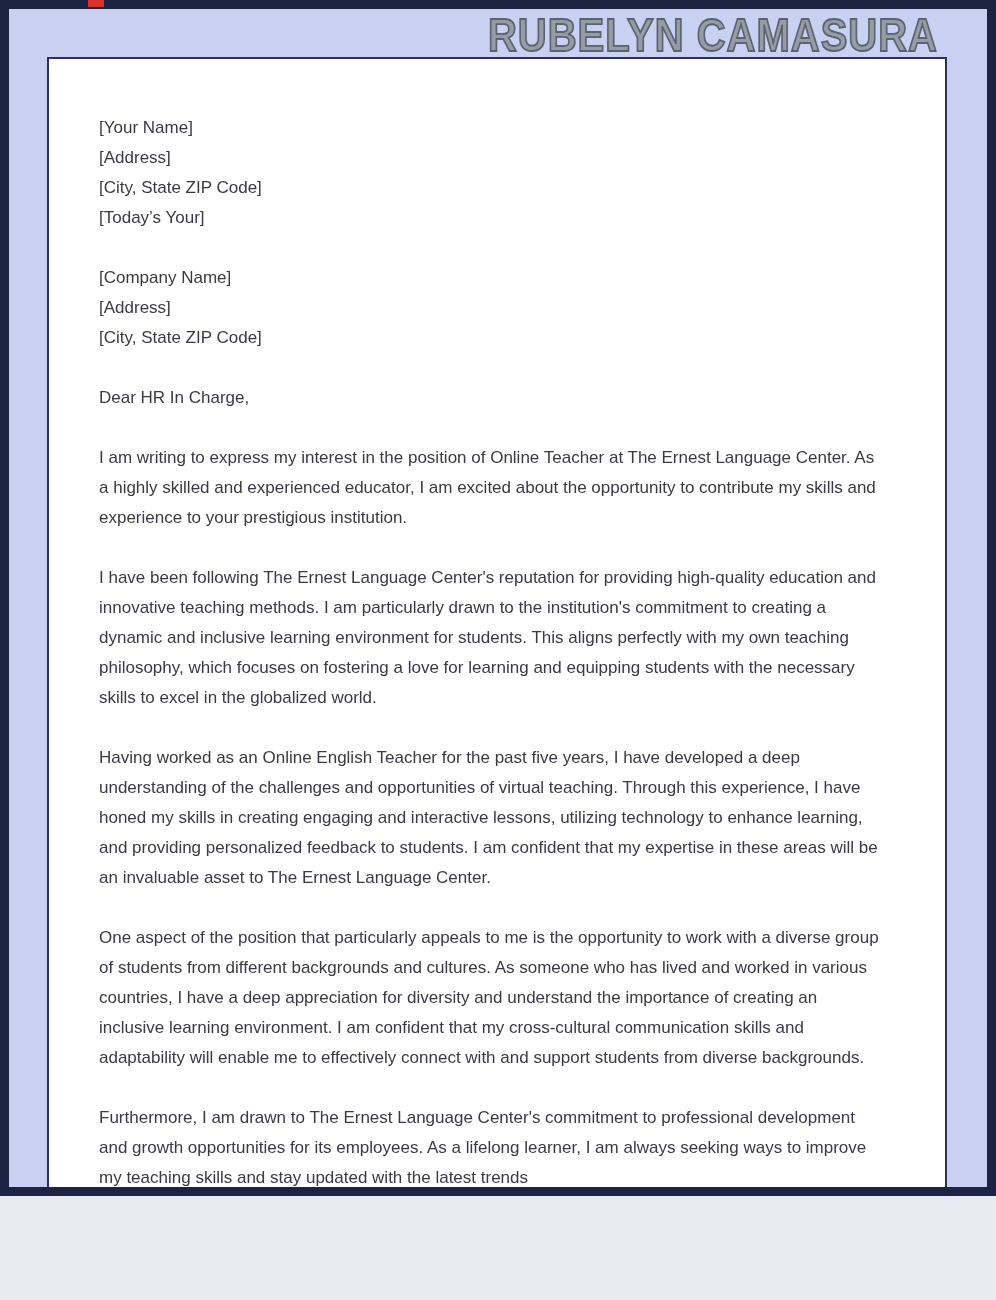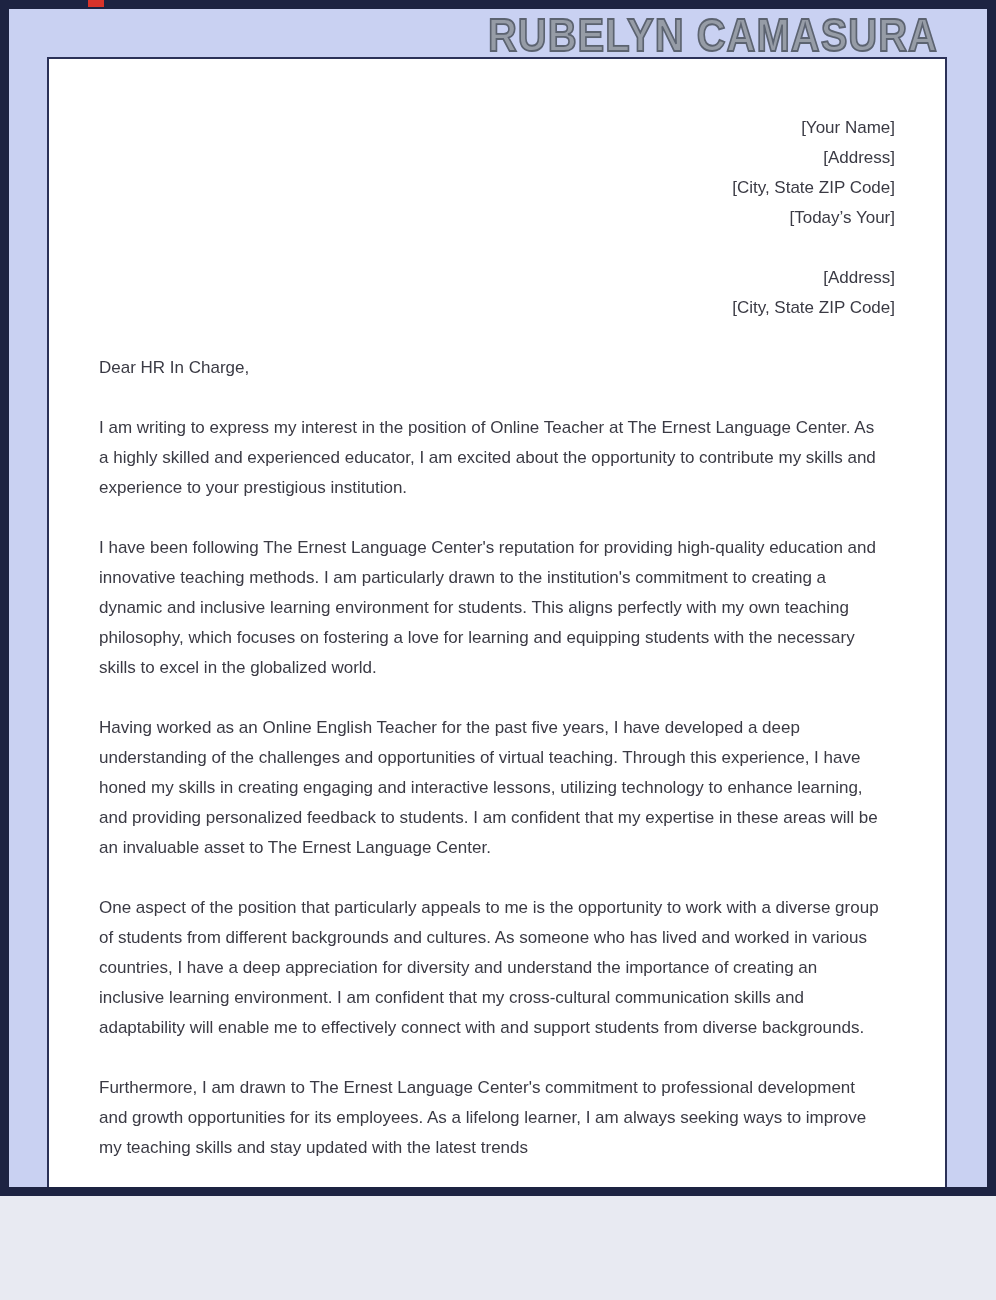--- a/index.html
+++ b/index.html
@@ -68,21 +68,20 @@
     padding: 54px 50px 40px 50px;
     color: #3a3a44;
     font-size: 17px;
     line-height: 30px;
   }
   .block {
     margin: 0 0 30px 0;
   }
   .line {
     height: 30px;
-    text-align: right;
   }
   .salutation {
     margin: 4px 0 30px 0;
   }
   .para {
     margin: 0 16px 30px 0;
   }
   .watermark {
     position: absolute;
     top: 1246px;
@@ -107,20 +106,21 @@
     <div class="letter-body">
 
       <div class="block">
         <div class="line">[Your Name]</div>
         <div class="line">[Address]</div>
         <div class="line">[City, State ZIP Code]</div>
         <div class="line">[Today’s Your]</div>
       </div>
 
       <div class="block">
+        <div class="line">[Company Name]</div>
         <div class="line">[Address]</div>
         <div class="line">[City, State ZIP Code]</div>
       </div>
 
       <p class="salutation">Dear HR In Charge,</p>
 
       <p class="para">I am writing to express my interest in the position of Online Teacher at The Ernest Language Center. As a highly skilled and experienced educator, I am excited about the opportunity to contribute my skills and experience to your prestigious institution.</p>
       <p class="para">I have been following The Ernest Language Center's reputation for providing high-quality education and innovative teaching methods. I am particularly drawn to the institution's commitment to creating a dynamic and inclusive learning environment for students. This aligns perfectly with my own teaching philosophy, which focuses on fostering a love for learning and equipping students with the necessary skills to excel in the globalized world.</p>
       <p class="para">Having worked as an Online English Teacher for the past five years, I have developed a deep understanding of the challenges and opportunities of virtual teaching. Through this experience, I have honed my skills in creating engaging and interactive lessons, utilizing technology to enhance learning, and providing personalized feedback to students. I am confident that my expertise in these areas will be an invaluable asset to The Ernest Language Center.</p>
       <p class="para">One aspect of the position that particularly appeals to me is the opportunity to work with a diverse group of students from different backgrounds and cultures. As someone who has lived and worked in various countries, I have a deep appreciation for diversity and understand the importance of creating an inclusive learning environment. I am confident that my cross-cultural communication skills and adaptability will enable me to effectively connect with and support students from diverse backgrounds.</p>

